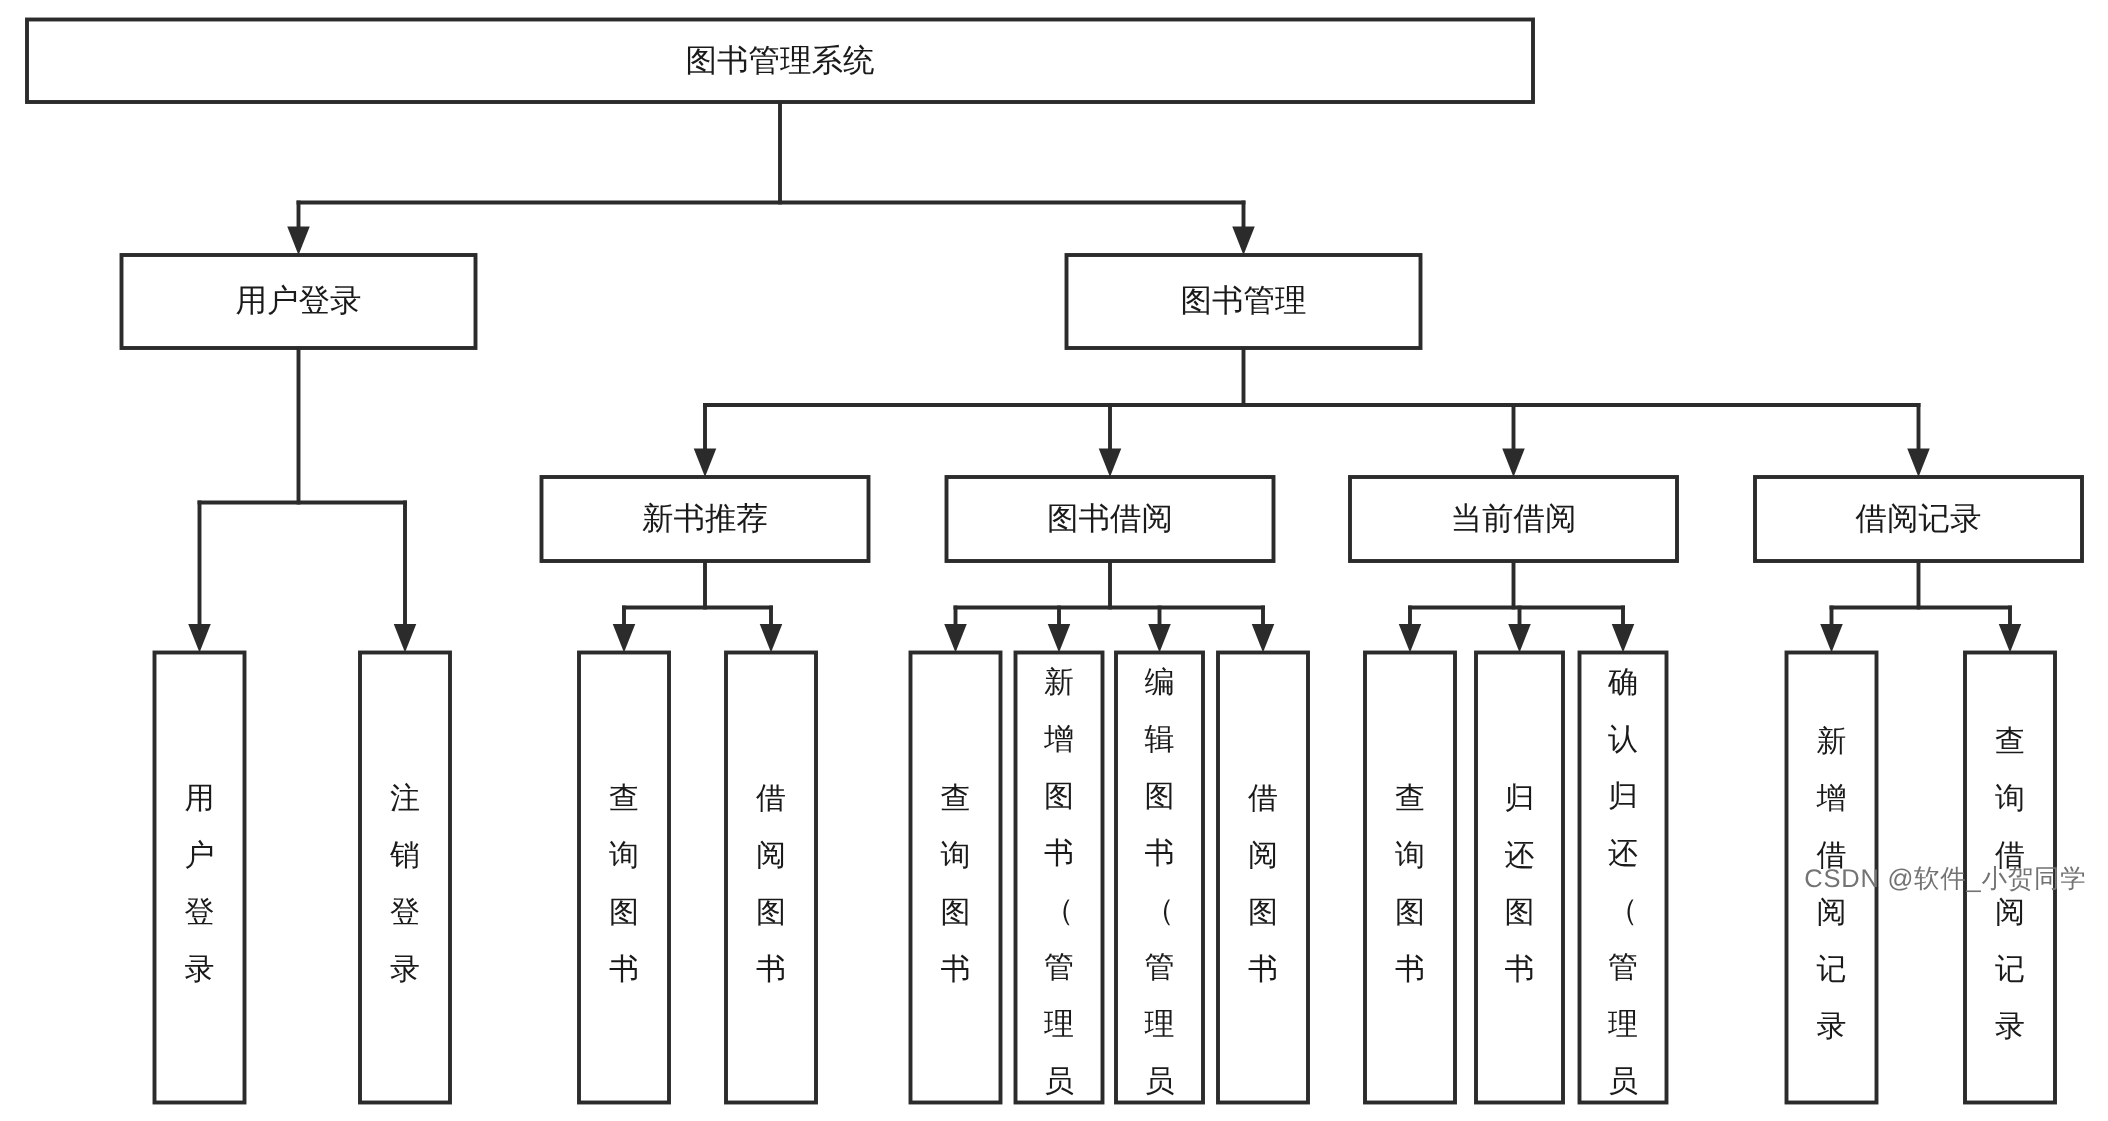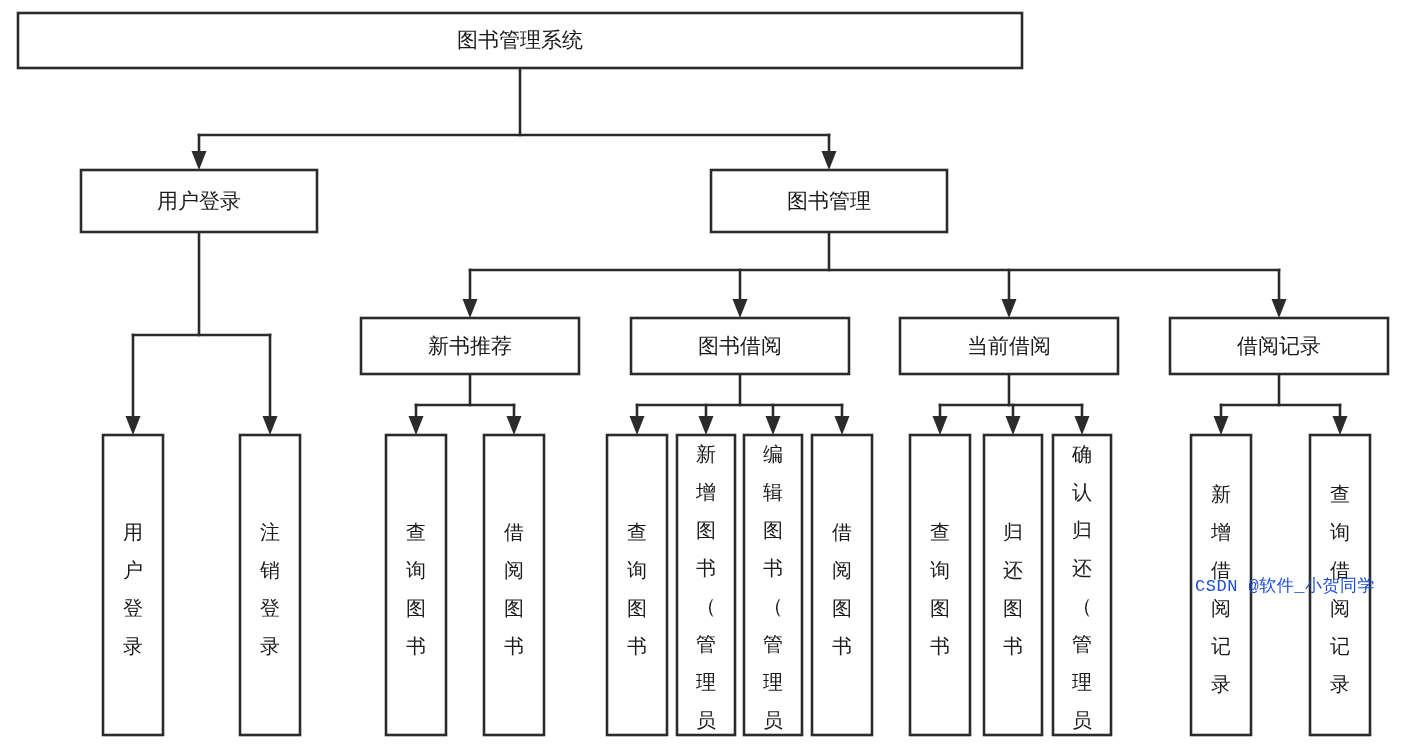--- a/index.html
+++ b/index.html
@@ -46,25 +46,25 @@
     dominant-baseline: middle;
   }
   .node-label-v {
     font-family: "Liberation Sans", "DejaVu Sans", sans-serif;
     font-size: 20px;
     fill: #1a1a1a;
     text-anchor: middle;
   }
   .watermark {
     position: absolute;
-    right: 30px;
+    right: 14px;
     bottom: 6px;
-    font-family: Liberation Mono, monospace;
+    font-family: Liberation Sans, sans-serif;
     font-size: 17px;
-    color: #1d4ed8;
+    color: #737373;
     letter-spacing: 0.5px;
     white-space: nowrap;
     pointer-events: none;
   }
 </style>
 </head>
 <body>
 
 <div id="diagram-root">
   <svg id="diagram-svg" width="1405" height="747" viewBox="0 0 1405 747" xmlns="http://www.w3.org/2000/svg">

